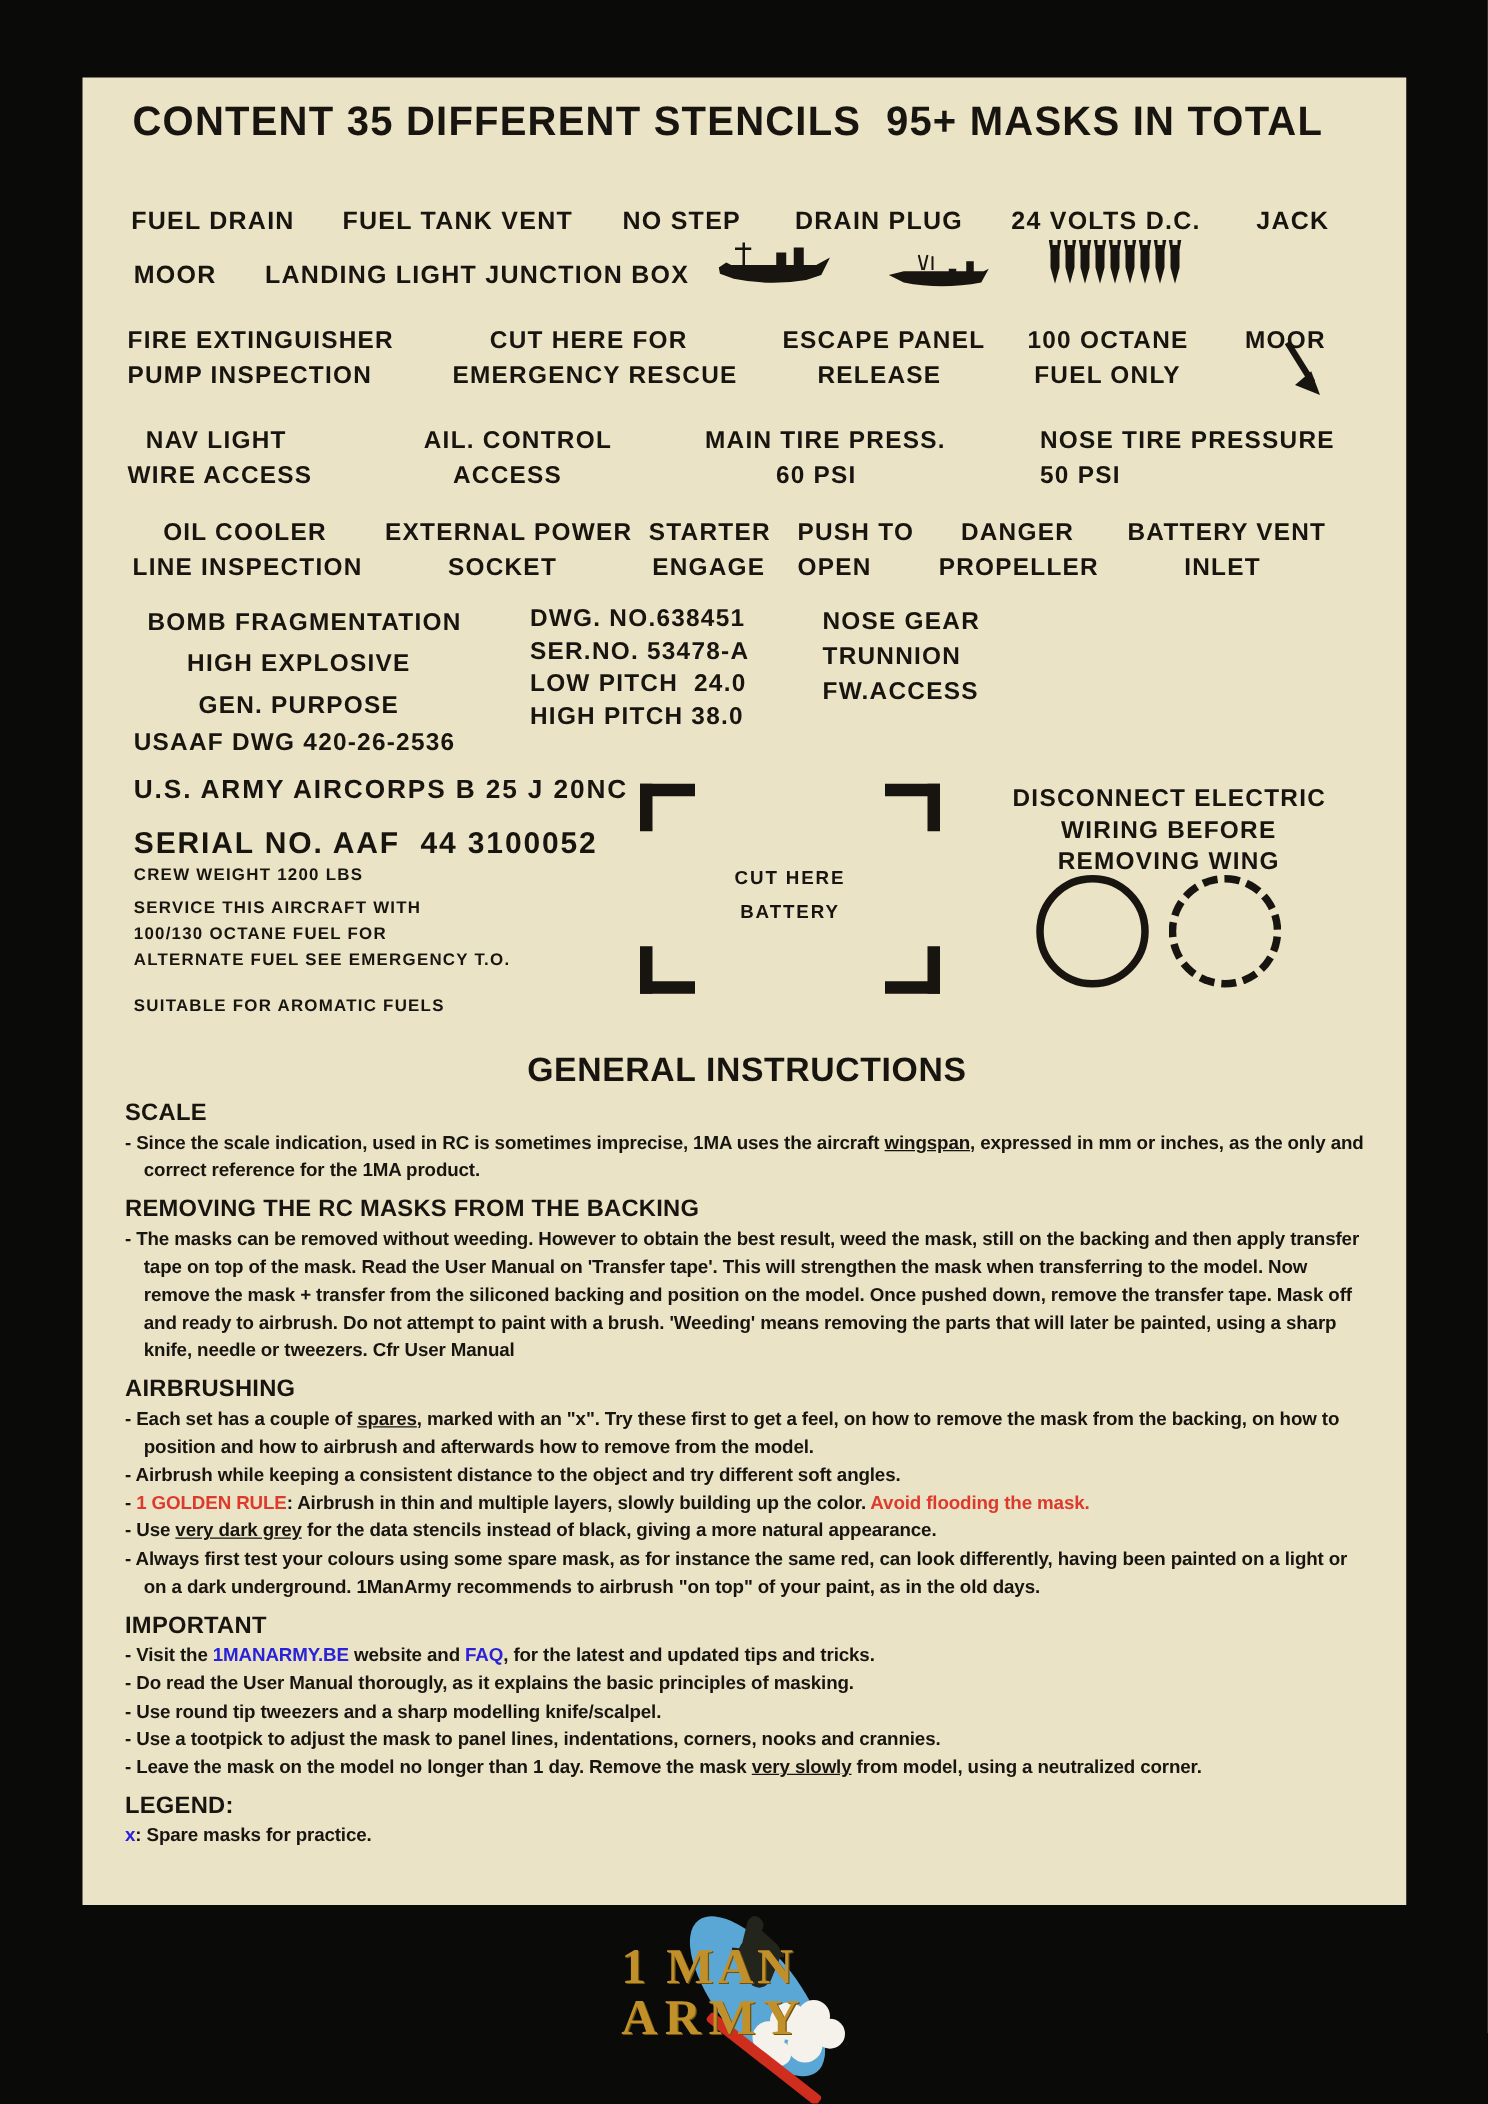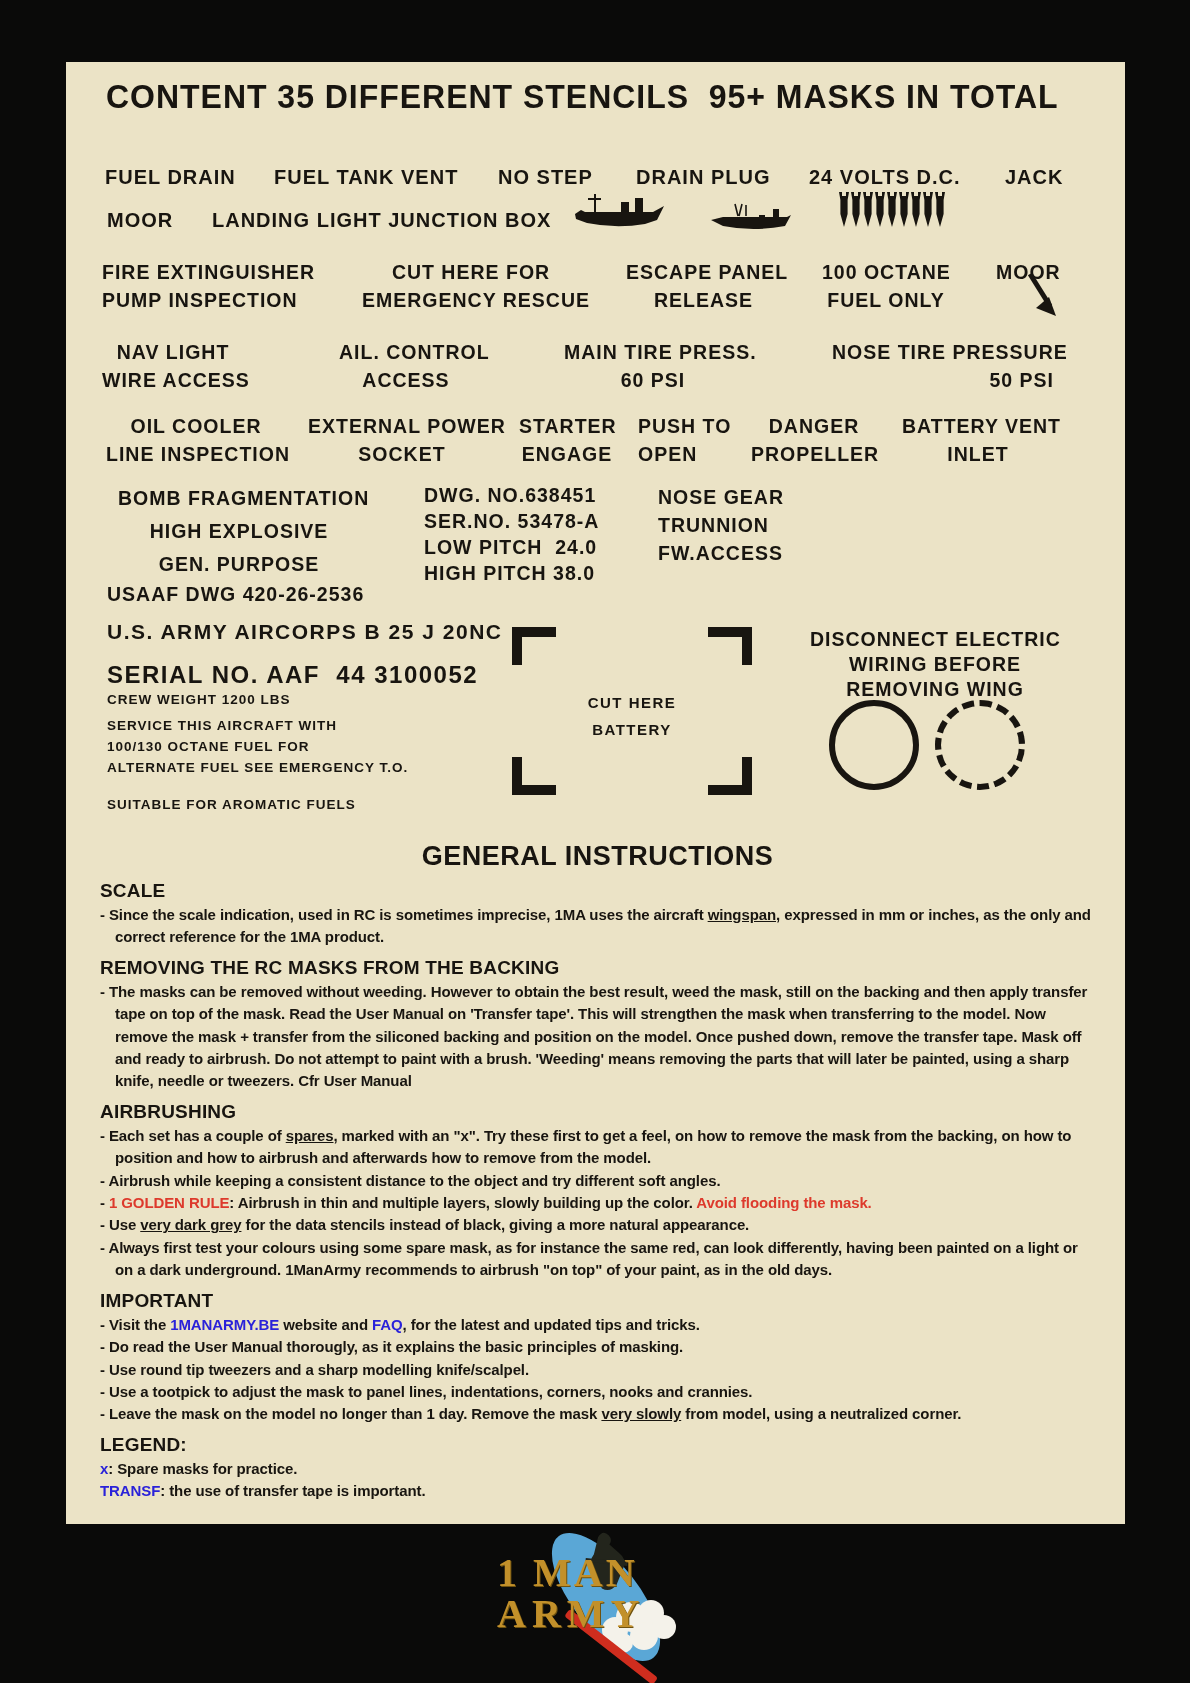--- a/index.html
+++ b/index.html
@@ -27,21 +27,21 @@
   .g-bomb-row{left:773px;top:130px}
   .g-fire-extinguisher{left:36px;top:196px;width:216px;text-align:left}
   .g-cut-here-rescue{left:296px;top:196px;width:218px;text-align:center}
   .g-escape-panel{left:560px;top:196px;width:155px;text-align:center}
   .g-octane-100{left:756px;top:196px;width:128px;text-align:center}
   .g-moor-2{left:930px;top:196px;width:62px;text-align:center}
   .g-moor-arrow{left:958px;top:208px}
   .g-nav-light{left:36px;top:276px;width:142px;text-align:center}
   .g-ail-control{left:273px;top:276px;width:134px;text-align:center}
   .g-main-tire{left:498px;top:276px;width:178px;text-align:center}
-  .g-nose-tire{left:766px;top:276px;width:222px;text-align:right}
+  .g-nose-tire{left:766px;top:276px;width:222px;text-align:left}
   .g-oil-cooler{left:40px;top:350px;width:180px;text-align:center}
   .g-external-power{left:242px;top:350px;width:188px;text-align:center}
   .g-starter{left:453px;top:350px;width:96px;text-align:center}
   .g-push-open{left:572px;top:350px;width:94px;}
   .g-danger-prop{left:685px;top:350px;width:126px;text-align:center}
   .g-battery-vent{left:836px;top:350px;width:152px;text-align:center}
   .g-bomb-types{left:52px;top:420px;width:242px;text-align:center;line-height:33px}
   .g-usaaf{left:41px;top:518px}
   .g-dwg-block{left:358px;top:420px;line-height:26px}
   .g-nose-gear{left:592px;top:421px;line-height:28px}
@@ -269,21 +269,20 @@
           <div class="bullet"><span>- </span><span>Use </span><span class="u">very dark grey</span><span> for the data stencils instead of black, giving a more natural appearance.</span></div>
           <div class="bullet"><span>- </span><span>Always first test your colours using some spare mask, as for instance the same red, can look differently, having been painted on a light or on a dark underground. 1ManArmy recommends to airbrush "on top" of your paint, as in the old days.</span></div>
           <h3 class="sec-heading">IMPORTANT</h3>
           <div class="bullet"><span>- </span><span>Visit the </span><span class="blue">1MANARMY.BE</span><span> website and </span><span class="blue">FAQ</span><span>, for the latest and updated tips and tricks.</span></div>
           <div class="bullet"><span>- </span><span>Do read the User Manual thorougly, as it explains the basic principles of masking.</span></div>
           <div class="bullet"><span>- </span><span>Use round tip tweezers and a sharp modelling knife/scalpel.</span></div>
           <div class="bullet"><span>- </span><span>Use a tootpick to adjust the mask to panel lines, indentations, corners, nooks and crannies.</span></div>
           <div class="bullet"><span>- </span><span>Leave the mask on the model no longer than 1 day. Remove the mask </span><span class="u">very slowly</span><span> from model, using a neutralized corner.</span></div>
           <h3 class="sec-heading">LEGEND:</h3>
           <div class="bullet plain"><span class="blue">x</span><span>: Spare masks for practice.</span></div>
-          <div class="bullet plain"><span class="blue">TRANSF</span><span>: the use of transfer tape is important.</span></div>
         </div>
     </div>
   </div>
 
   <div class="logo">
     <div class="logo-board"></div>
     <div class="logo-soldier">
       <svg width="54" height="66" viewBox="0 0 54 66">
           <path d="M22 6 q6 -7 11 0 q3 5 -1 9 l8 10 q7 8 2 15 l-10 16 q-8 7 -15 1 l-6 -18 q-3 -11 4 -17 z" fill="#23251c"></path>
           <rect x="5" y="30" width="42" height="3.5" fill="#23251c" transform="rotate(16 26 32)"></rect>

